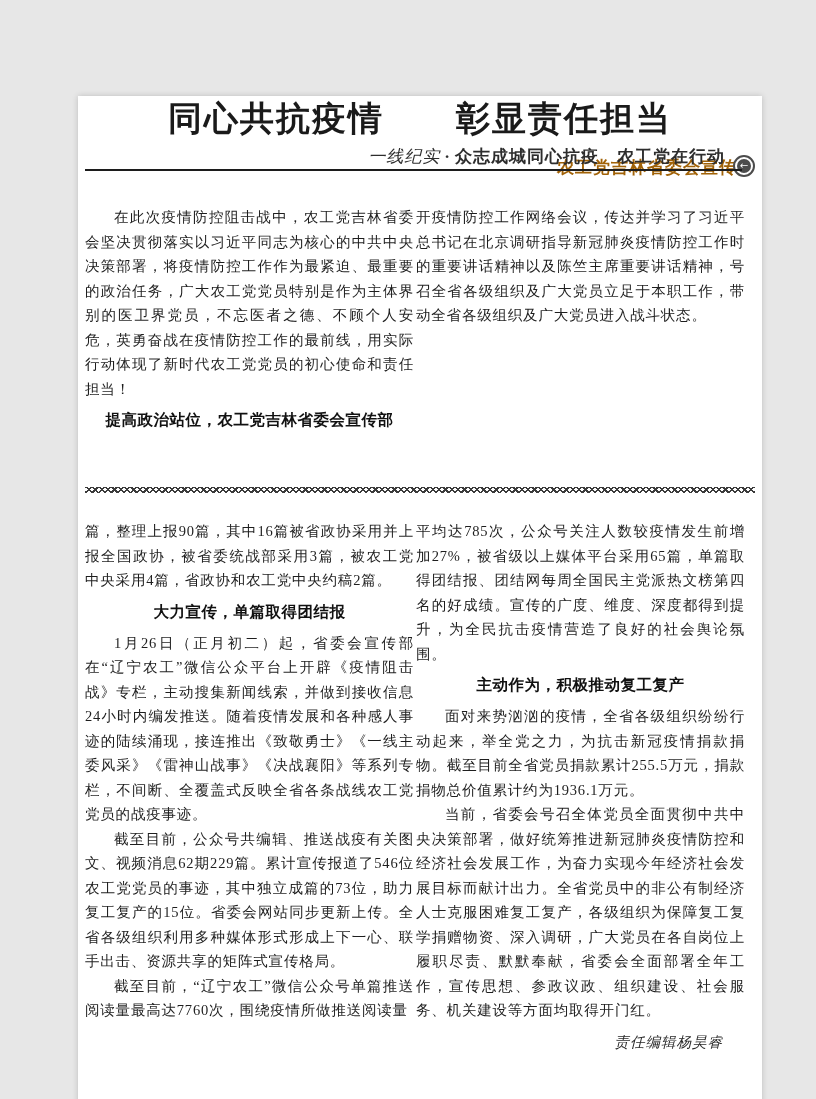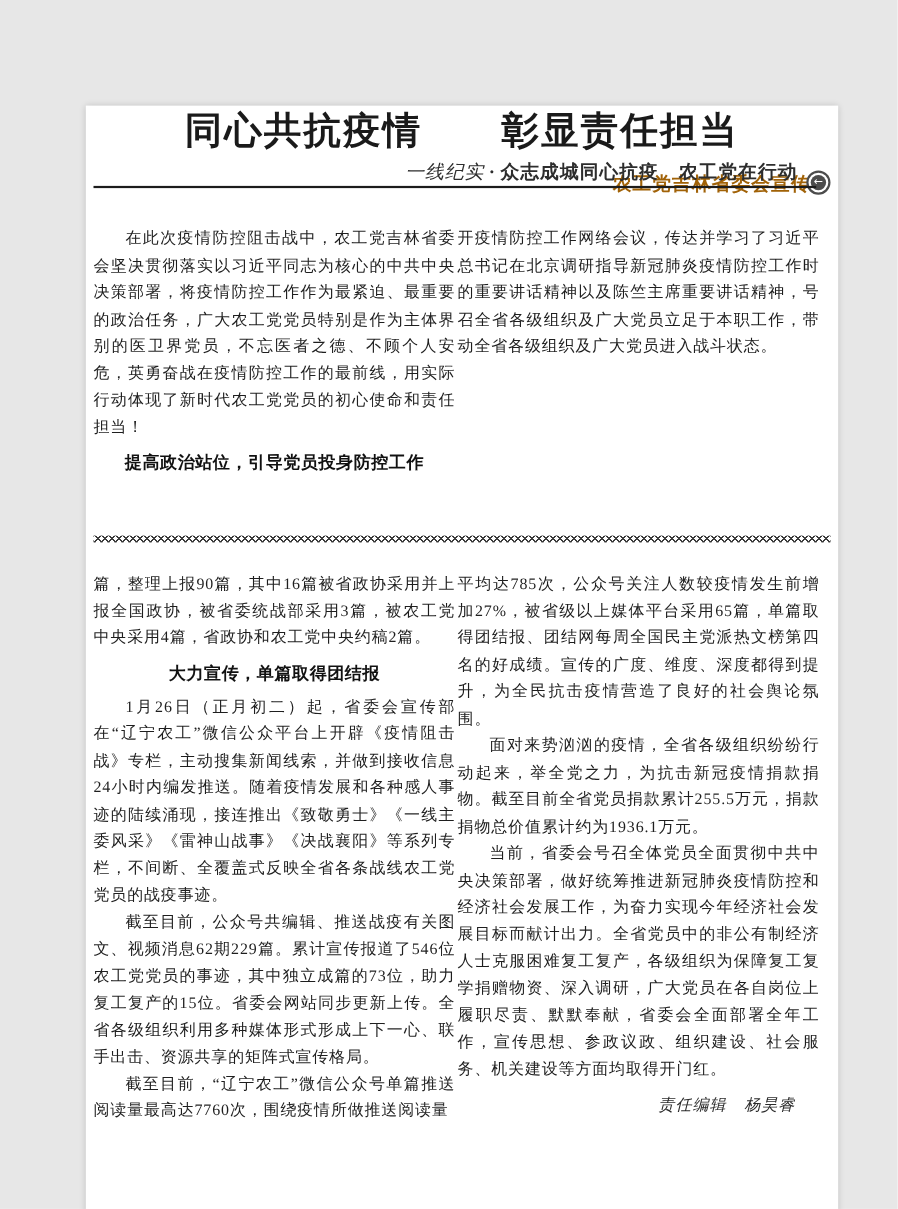--- a/index.html
+++ b/index.html
@@ -68,21 +68,21 @@
   .divider{
     margin:16px 0 16px 0;height:6px;
     background-image:
       repeating-linear-gradient(45deg,#3b3b3b 0,#3b3b3b 1.6px,transparent 1.6px,transparent 4.5px),
       repeating-linear-gradient(-45deg,#3b3b3b 0,#3b3b3b 1.6px,transparent 1.6px,transparent 4.5px);
   }
   .editor-line{
     margin-top:10px;text-align:right;padding-right:22px;
     font-size:14.5px;color:#2a2a2a;font-style:italic;letter-spacing:1px;
   }
-  .editor-line .ed-name{margin-left:16px;}
+  .editor-line .ed-name{}
 </style>
 </head>
 <body>
 
 <div class="page">
 
   <div class="header">
     <div class="header-text">
       <span class="kicker">一线纪实</span><span class="hsep">·</span><span class="htitle">众志成城同心抗疫　农工党在行动</span>
     </div>
@@ -91,39 +91,40 @@
     </div>
   </div>
   <div class="header-rule"></div>
 
   <h1 class="article-title">同心共抗疫情　　彰显责任担当</h1>
   <div class="byline">农工党吉林省委会宣传部</div>
 
   <div class="cols section1">
     <div class="col">
       <p class="indent">在此次疫情防控阻击战中，农工党吉林省委会坚决贯彻落实以习近平同志为核心的中共中央决策部署，将疫情防控工作作为最紧迫、最重要的政治任务，广大农工党党员特别是作为主体界别的医卫界党员，不忘医者之德、不顾个人安危，英勇奋战在疫情防控工作的最前线，用实际行动体现了新时代农工党党员的初心使命和责任担当！</p>
-      <h3>提高政治站位，引导党员投身防控工作</h3>
+      <h3>提高政治站位，农工党吉林省委会宣传部</h3>
     </div>
     <div class="col">
       <p>开疫情防控工作网络会议，传达并学习了习近平总书记在北京调研指导新冠肺炎疫情防控工作时的重要讲话精神以及陈竺主席重要讲话精神，号召全省各级组织及广大党员立足于本职工作，带动全省各级组织及广大党员进入战斗状态。</p>
     </div>
   </div>
 
   <div class="divider"></div>
 
   <div class="cols section2">
     <div class="col">
       <p>篇，整理上报90篇，其中16篇被省政协采用并上报全国政协，被省委统战部采用3篇，被农工党中央采用4篇，省政协和农工党中央约稿2篇。</p>
       <h3>大力宣传，单篇取得团结报</h3>
       <p class="indent">1月26日（正月初二）起，省委会宣传部在“辽宁农工”微信公众平台上开辟《疫情阻击战》专栏，主动搜集新闻线索，并做到接收信息24小时内编发推送。随着疫情发展和各种感人事迹的陆续涌现，接连推出《致敬勇士》《一线主委风采》《雷神山战事》《决战襄阳》等系列专栏，不间断、全覆盖式反映全省各条战线农工党党员的战疫事迹。</p>
       <p class="indent">截至目前，公众号共编辑、推送战疫有关图文、视频消息62期229篇。累计宣传报道了546位农工党党员的事迹，其中独立成篇的73位，助力复工复产的15位。省委会网站同步更新上传。全省各级组织利用多种媒体形式形成上下一心、联手出击、资源共享的矩阵式宣传格局。</p>
       <p class="indent">截至目前，“辽宁农工”微信公众号单篇推送阅读量最高达7760次，围绕疫情所做推送阅读量</p>
     </div>
     <div class="col">
       <p>平均达785次，公众号关注人数较疫情发生前增加27%，被省级以上媒体平台采用65篇，单篇取得团结报、团结网每周全国民主党派热文榜第四名的好成绩。宣传的广度、维度、深度都得到提升，为全民抗击疫情营造了良好的社会舆论氛围。</p>
+      <h3>主动作为，积极推动复工复产</h3>
       <p class="indent">面对来势汹汹的疫情，全省各级组织纷纷行动起来，举全党之力，为抗击新冠疫情捐款捐物。截至目前全省党员捐款累计255.5万元，捐款捐物总价值累计约为1936.1万元。</p>
       <p class="indent">当前，省委会号召全体党员全面贯彻中共中央决策部署，做好统筹推进新冠肺炎疫情防控和经济社会发展工作，为奋力实现今年经济社会发展目标而献计出力。全省党员中的非公有制经济人士克服困难复工复产，各级组织为保障复工复学捐赠物资、深入调研，广大党员在各自岗位上履职尽责、默默奉献，省委会全面部署全年工作，宣传思想、参政议政、组织建设、社会服务、机关建设等方面均取得开门红。</p>
       <div class="editor-line">
         <span>责任编辑</span><span class="ed-name">杨昊睿</span>
       </div>
     </div>
   </div>
 
 </div>
 

